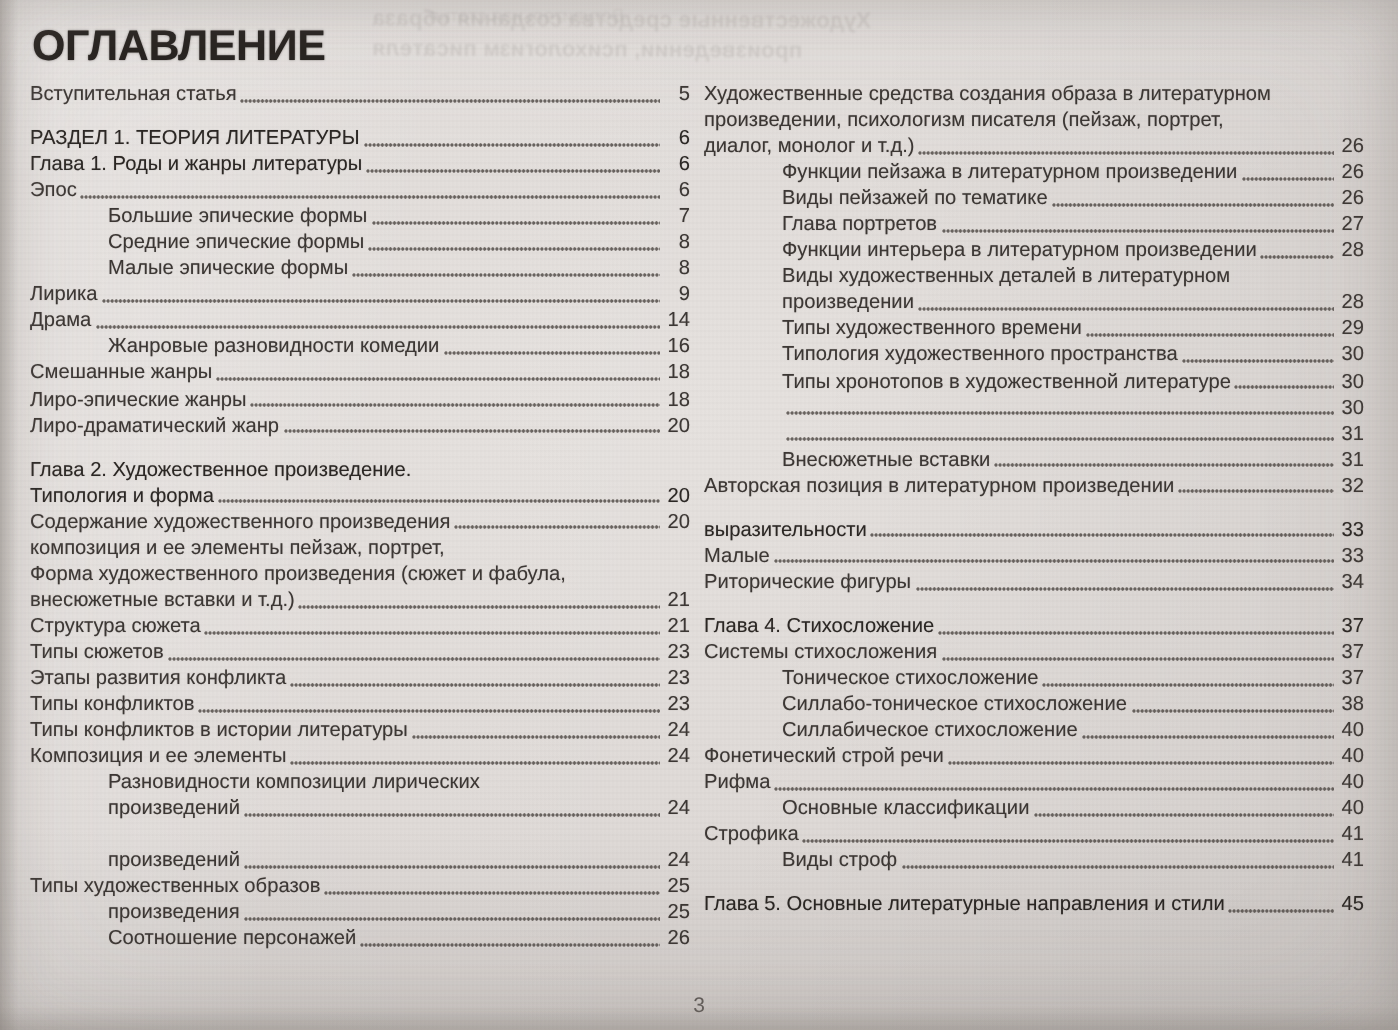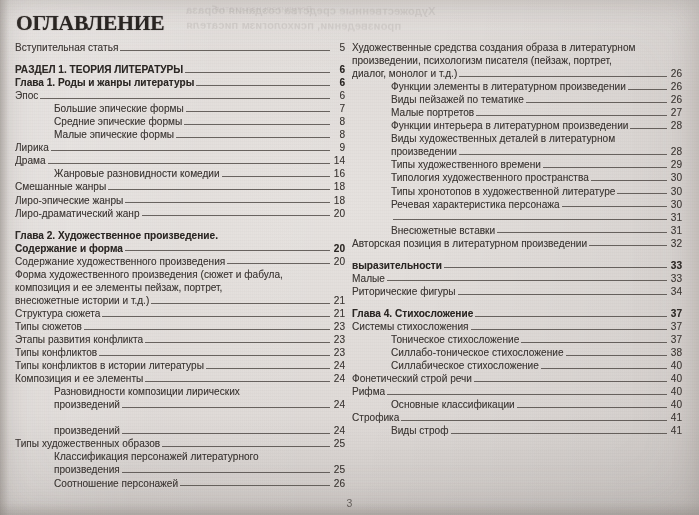--- a/index.html
+++ b/index.html
@@ -78,21 +78,21 @@
     filter: blur(.6px);
     pointer-events: none;
     white-space: pre-line;
   }
 
   
   #title {
     position: absolute;
     left: 16px;
     top: 11px;
-    font-family: Liberation Serif, serif;
+    font-family: Liberation Sans, sans-serif;
     font-weight: 700;
     font-size: 21.5px;
     letter-spacing: -0.2px;
     color: #26221f;
     text-shadow: 0 0 1.1px rgba(40,35,32,.55);
   }
 
   
   .col {
     position: absolute;
@@ -128,21 +128,21 @@
   .row .pg {
     flex: 0 0 auto;
     min-width: 13px;
     text-align: right;
     padding-left: 1px;
   }
 
   
   .row.nodots .dots { background: none; }
 
-  .b   { font-weight: 700; color: #2b2724; justify-content: space-between; }
+  .b   { font-weight: 400; color: #2b2724; justify-content: space-between; }
   .i1  { padding-left: 0px;  }
   .i2  { padding-left: 39px; }
   .gap { height: 9px; }
 
   
   #folio {
     position: absolute;
     left: 0; right: 0;
     bottom: 6px;
     text-align: center;
@@ -254,41 +254,41 @@
         <span class="dots"></span>
         <span class="pg">20</span>
       </div>
       <div class="gap"></div>
       <div class="row i1 nodots b">
         <span class="lbl">Глава 2. Художественное произведение.</span>
         <span class="dots"></span>
         <span class="pg"></span>
       </div>
       <div class="row i1 b">
-        <span class="lbl">Содержание и форма</span>
+        <span class="lbl">Типология и форма</span>
         <span class="dots"></span>
         <span class="pg">20</span>
       </div>
       <div class="row i1">
         <span class="lbl">Содержание художественного произведения</span>
         <span class="dots"></span>
         <span class="pg">20</span>
+      </div>
+      <div class="row i1 nodots">
+        <span class="lbl">композиция и ее элементы пейзаж, портрет,</span>
+        <span class="dots"></span>
+        <span class="pg"></span>
       </div>
       <div class="row i1 nodots">
         <span class="lbl">Форма художественного произведения (сюжет и фабула,</span>
         <span class="dots"></span>
         <span class="pg"></span>
       </div>
-      <div class="row i1 nodots">
-        <span class="lbl">композиция и ее элементы пейзаж, портрет,</span>
-        <span class="dots"></span>
-        <span class="pg"></span>
-      </div>
-      <div class="row i1">
-        <span class="lbl">внесюжетные истории и т.д.)</span>
+      <div class="row i1">
+        <span class="lbl">внесюжетные вставки и т.д.)</span>
         <span class="dots"></span>
         <span class="pg">21</span>
       </div>
       <div class="row i1">
         <span class="lbl">Структура сюжета</span>
         <span class="dots"></span>
         <span class="pg">21</span>
       </div>
       <div class="row i1">
         <span class="lbl">Типы сюжетов</span>
@@ -331,25 +331,20 @@
       </div>
       <div class="row i2">
         <span class="lbl">произведений</span>
         <span class="dots"></span>
         <span class="pg">24</span>
       </div>
       <div class="row i1">
         <span class="lbl">Типы художественных образов</span>
         <span class="dots"></span>
         <span class="pg">25</span>
-      </div>
-      <div class="row i2 nodots">
-        <span class="lbl">Классификация персонажей литературного</span>
-        <span class="dots"></span>
-        <span class="pg"></span>
       </div>
       <div class="row i2">
         <span class="lbl">произведения</span>
         <span class="dots"></span>
         <span class="pg">25</span>
       </div>
       <div class="row i2">
         <span class="lbl">Соотношение персонажей</span>
         <span class="dots"></span>
         <span class="pg">26</span>
@@ -365,31 +360,31 @@
         <span class="lbl">произведении, психологизм писателя (пейзаж, портрет,</span>
         <span class="dots"></span>
         <span class="pg"></span>
       </div>
       <div class="row i1">
         <span class="lbl">диалог, монолог и т.д.)</span>
         <span class="dots"></span>
         <span class="pg">26</span>
       </div>
       <div class="row i2">
-        <span class="lbl">Функции элементы  в литературном произведении</span>
+        <span class="lbl">Функции пейзажа  в литературном произведении</span>
         <span class="dots"></span>
         <span class="pg">26</span>
       </div>
       <div class="row i2">
         <span class="lbl">Виды пейзажей по тематике</span>
         <span class="dots"></span>
         <span class="pg">26</span>
       </div>
       <div class="row i2">
-        <span class="lbl">Малые портретов</span>
+        <span class="lbl">Глава портретов</span>
         <span class="dots"></span>
         <span class="pg">27</span>
       </div>
       <div class="row i2">
         <span class="lbl">Функции интерьера в литературном произведении</span>
         <span class="dots"></span>
         <span class="pg">28</span>
       </div>
       <div class="row i2 nodots">
         <span class="lbl">Виды художественных деталей в литературном</span>
@@ -410,21 +405,20 @@
         <span class="lbl">Типология художественного пространства</span>
         <span class="dots"></span>
         <span class="pg">30</span>
       </div>
       <div class="row i2">
         <span class="lbl">Типы хронотопов в художественной литературе</span>
         <span class="dots"></span>
         <span class="pg">30</span>
       </div>
       <div class="row i2">
-        <span class="lbl">Речевая характеристика персонажа</span>
         <span class="dots"></span>
         <span class="pg">30</span>
       </div>
       <div class="row i2">
         <span class="dots"></span>
         <span class="pg">31</span>
       </div>
       <div class="row i2">
         <span class="lbl">Внесюжетные вставки</span>
         <span class="dots"></span>
@@ -496,20 +490,25 @@
         <span class="lbl">Строфика</span>
         <span class="dots"></span>
         <span class="pg">41</span>
       </div>
       <div class="row i2">
         <span class="lbl">Виды строф</span>
         <span class="dots"></span>
         <span class="pg">41</span>
       </div>
       <div class="gap"></div>
+      <div class="row i1 b">
+        <span class="lbl">Глава 5. Основные литературные направления и стили</span>
+        <span class="dots"></span>
+        <span class="pg">45</span>
+      </div>
     </div>
 
   <div id="folio">3</div>
 
   <div id="edge-left"></div>
   <div id="edge-bottom"></div>
   <div id="vignette"></div>
 </div>
 
 </body></html>

